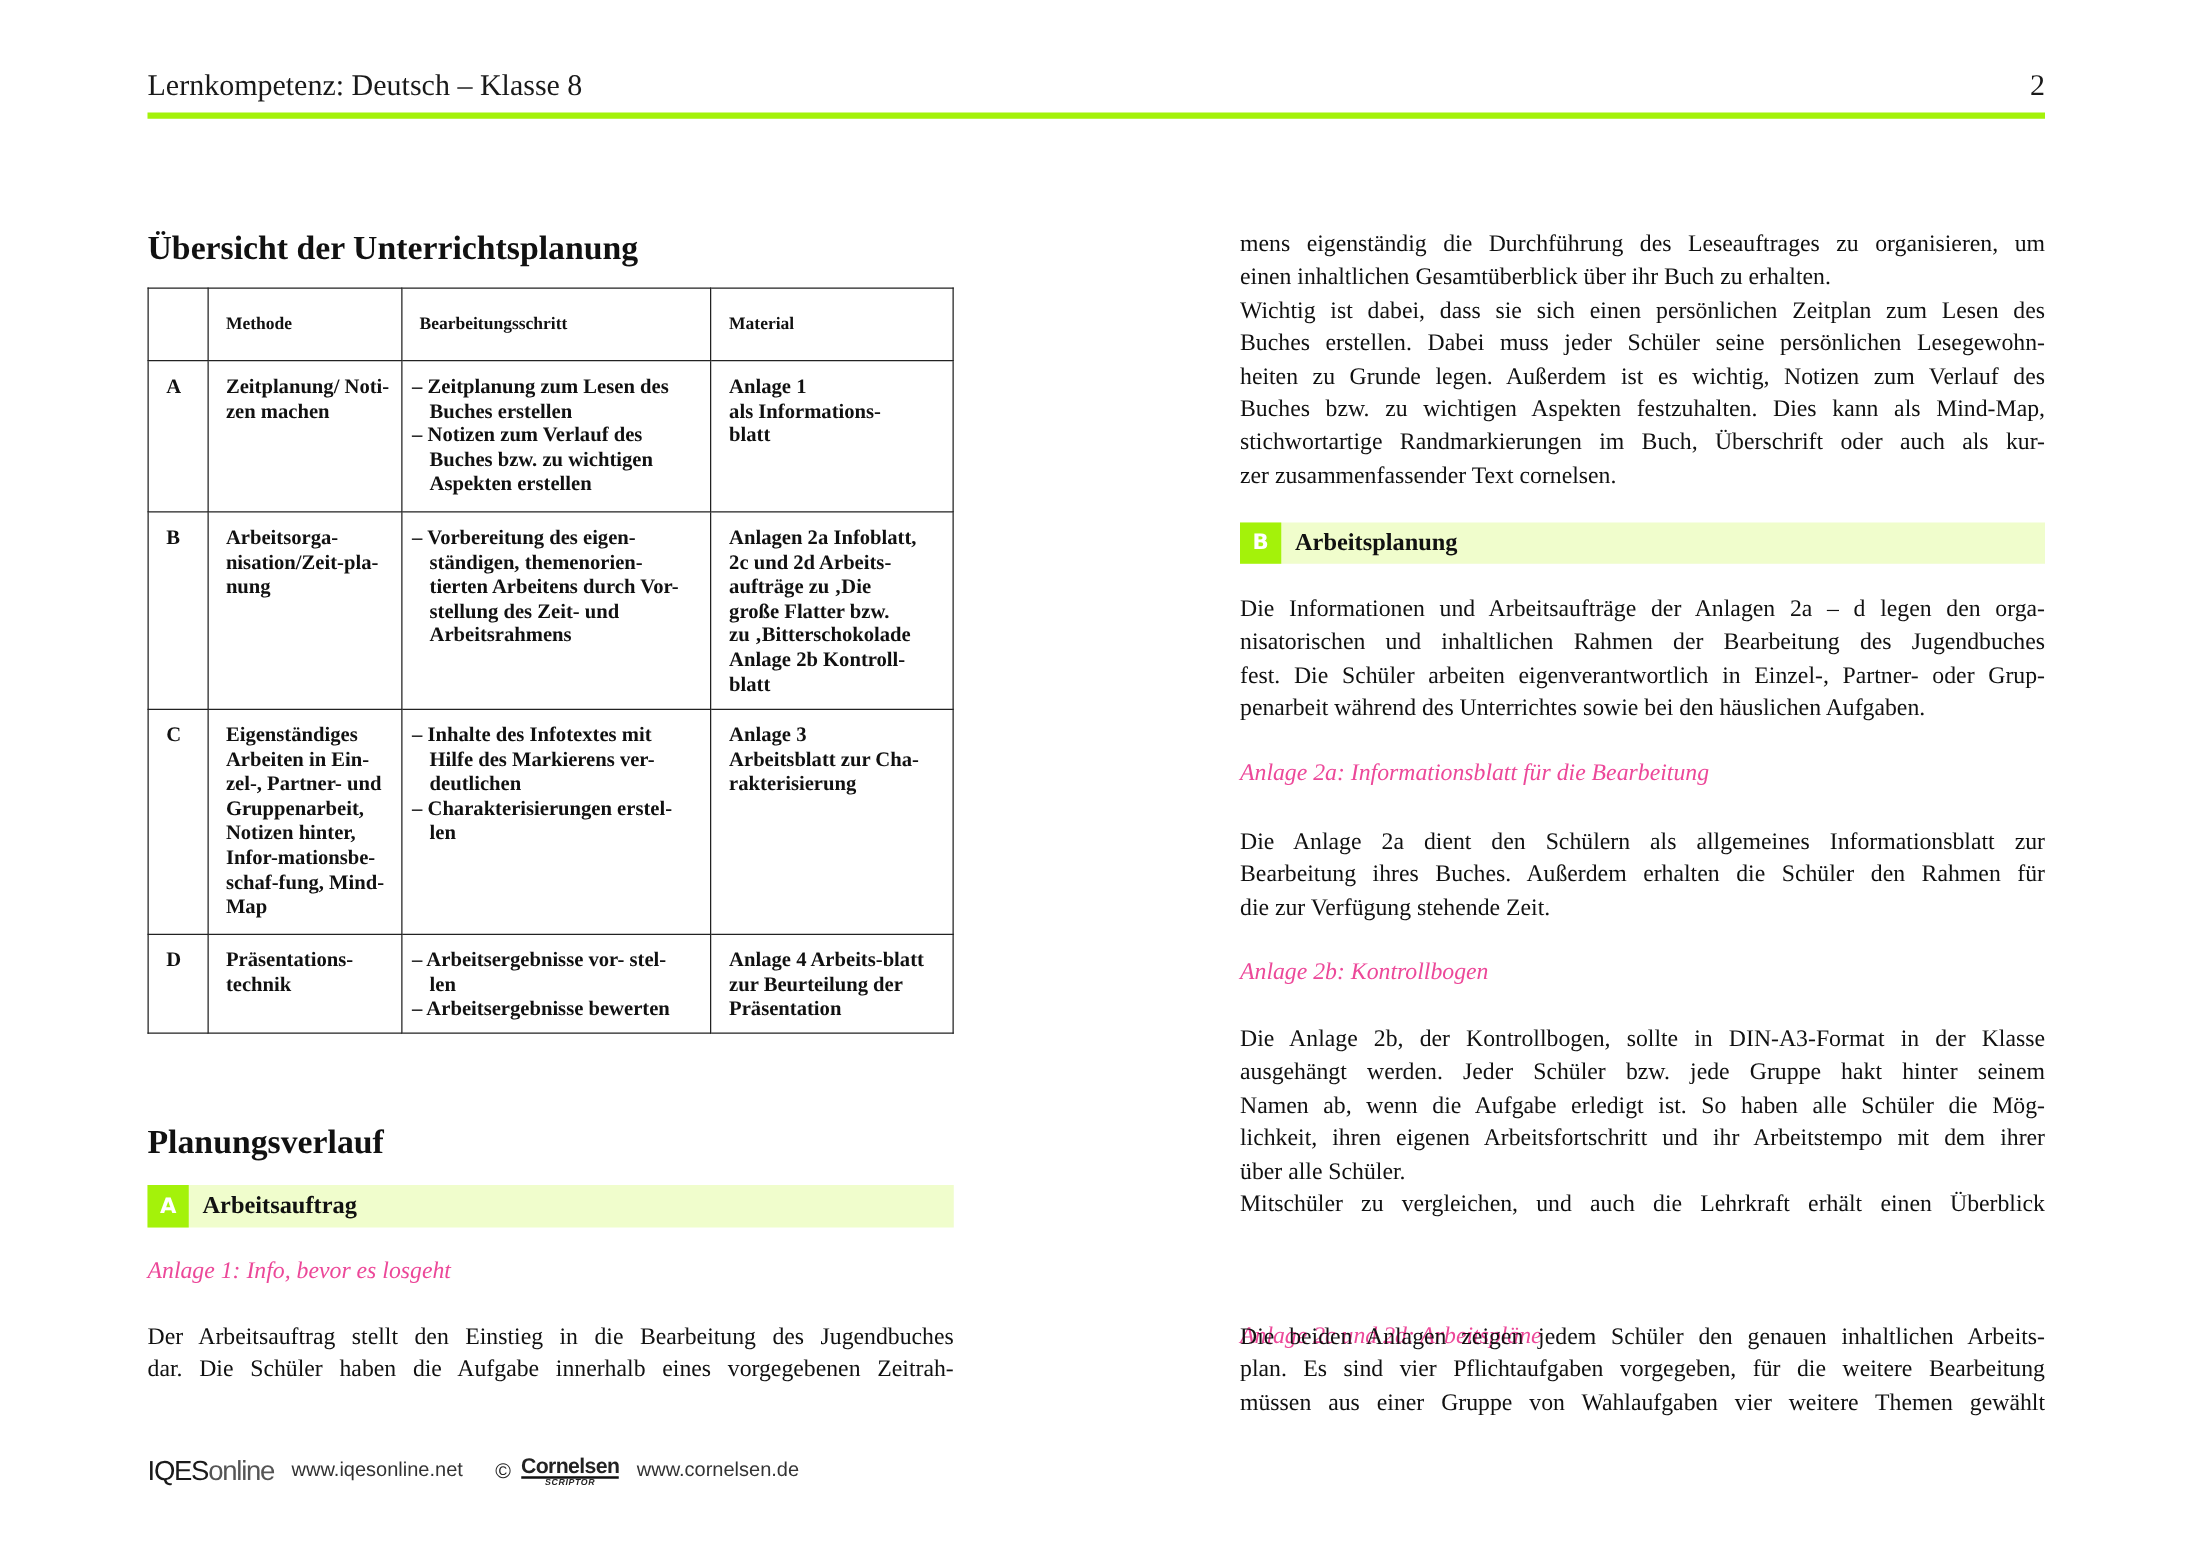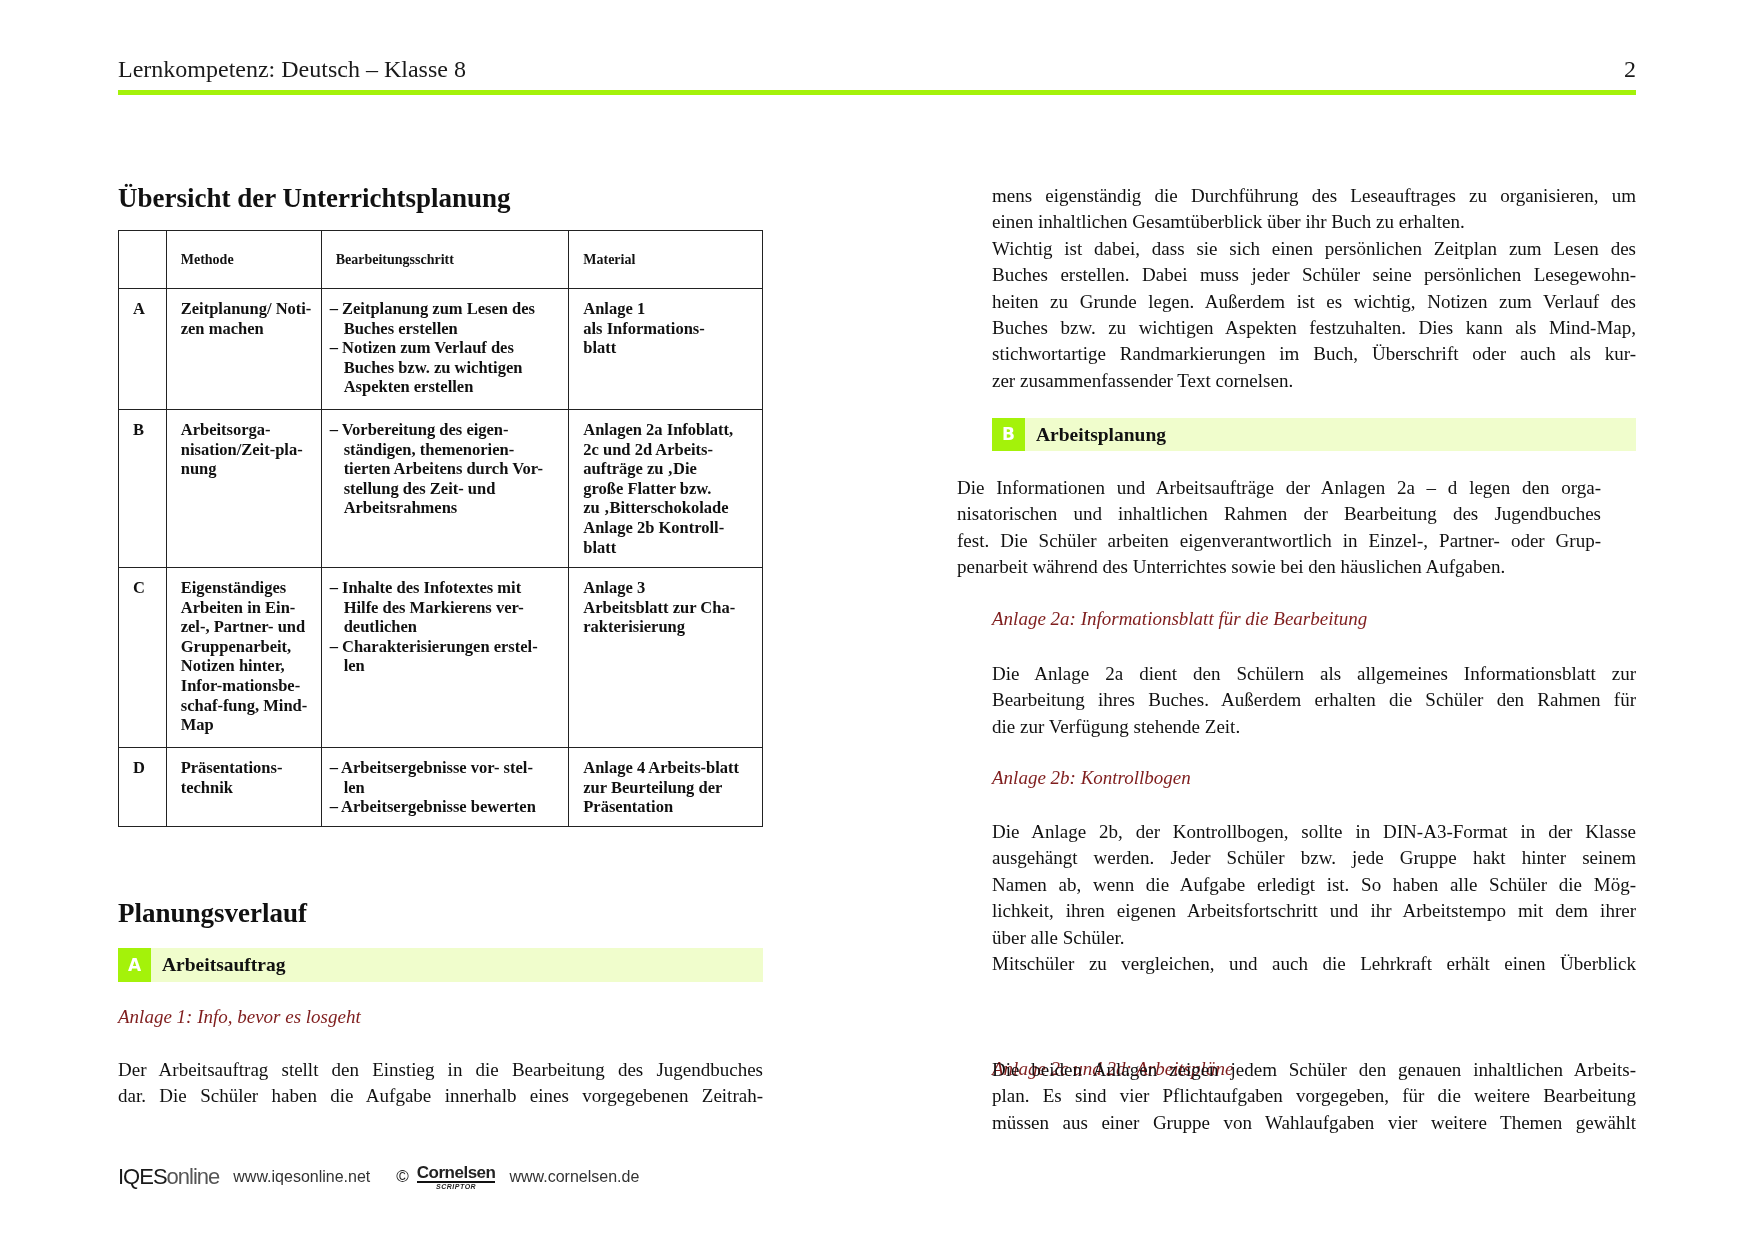--- a/index.html
+++ b/index.html
@@ -21,21 +21,21 @@
   table.plan td.step { padding-left:8px; }
   .col-key { width:48px; } .col-meth { width:155px; } .col-step { width:248px; } .col-mat { width:194px; }
 
   .bar { height:34px; background:#f0fdcc; }
   .bar .badge { position:absolute; left:0; top:0; width:33px; height:34px; background:#a4f20a;
                 color:#fff; font-family:"DejaVu Sans","Liberation Sans",sans-serif; font-weight:bold;
                 font-size:17px; text-align:center; line-height:34px; }
   .bar .bar-label { position:absolute; left:44px; top:0; line-height:34px; font-family:"Liberation Serif",serif;
                     font-weight:bold; font-size:19.5px; color:#111; }
 
-  .ital { font-family:"Liberation Serif",serif; font-style:italic; font-size:19px; color:#7f1d1d; }
+  .ital { font-family:"Liberation Serif",serif; font-style:italic; font-size:19px; color:#ec4899; }
   .para { font-family:"Liberation Serif",serif; font-size:19px; line-height:26.4px; color:#111;
           text-align:justify; }
   .para .ln { display:block; text-align:justify; text-align-last:justify; white-space:nowrap; }
   .para .ln.last { text-align-last:left; }
 
   .footer { left:118px; top:1163px; height:28px; display:flex; align-items:center;
             font-family:"Liberation Sans",sans-serif; color:#222; }
   .iqes { font-family:"Liberation Sans",sans-serif; font-size:22px; letter-spacing:-1px; color:#1a1a1a; }
   .iqes .light { color:#555; font-weight:normal; }
   .furl { font-size:16px; color:#333; margin-left:14px; }
@@ -206,21 +206,21 @@
   <span class="ln">Buches bzw. zu wichtigen Aspekten festzuhalten. Dies kann als Mind-Map,</span>
   <span class="ln">stichwortartige Randmarkierungen im Buch, Überschrift oder auch als kur-</span>
   <span class="ln last">zer zusammenfassender Text cornelsen.</span>
 </div>
 
 <div class="abs bar" style="left:992px; top:418px; width:644px; height:33px;">
   <div class="badge" style="height:33px; line-height:33px;">B</div>
   <div class="bar-label" style="line-height:33px;">Arbeitsplanung</div>
 </div>
 
-<div class="abs para" style="left:957px; top:475px; width:644px;">
+<div class="abs para" style="left:992px; top:475px; width:644px;">
   <span class="ln">Die Informationen und Arbeitsaufträge der Anlagen 2a – d legen den orga-</span>
   <span class="ln">nisatorischen und inhaltlichen Rahmen der Bearbeitung des Jugendbuches</span>
   <span class="ln">fest. Die Schüler arbeiten eigenverantwortlich in Einzel-, Partner- oder Grup-</span>
   <span class="ln last">penarbeit während des Unterrichtes sowie bei den häuslichen Aufgaben.</span>
 </div>
 
 <div class="abs ital" style="left:992px; top:608px;">Anlage 2a: Informationsblatt für die Bearbeitung</div>
 <div class="abs para" style="left:992px; top:661px; width:644px;">
   <span class="ln">Die Anlage 2a dient den Schülern als allgemeines Informationsblatt zur</span>
   <span class="ln">Bearbeitung ihres Buches. Außerdem erhalten die Schüler den Rahmen für</span>

